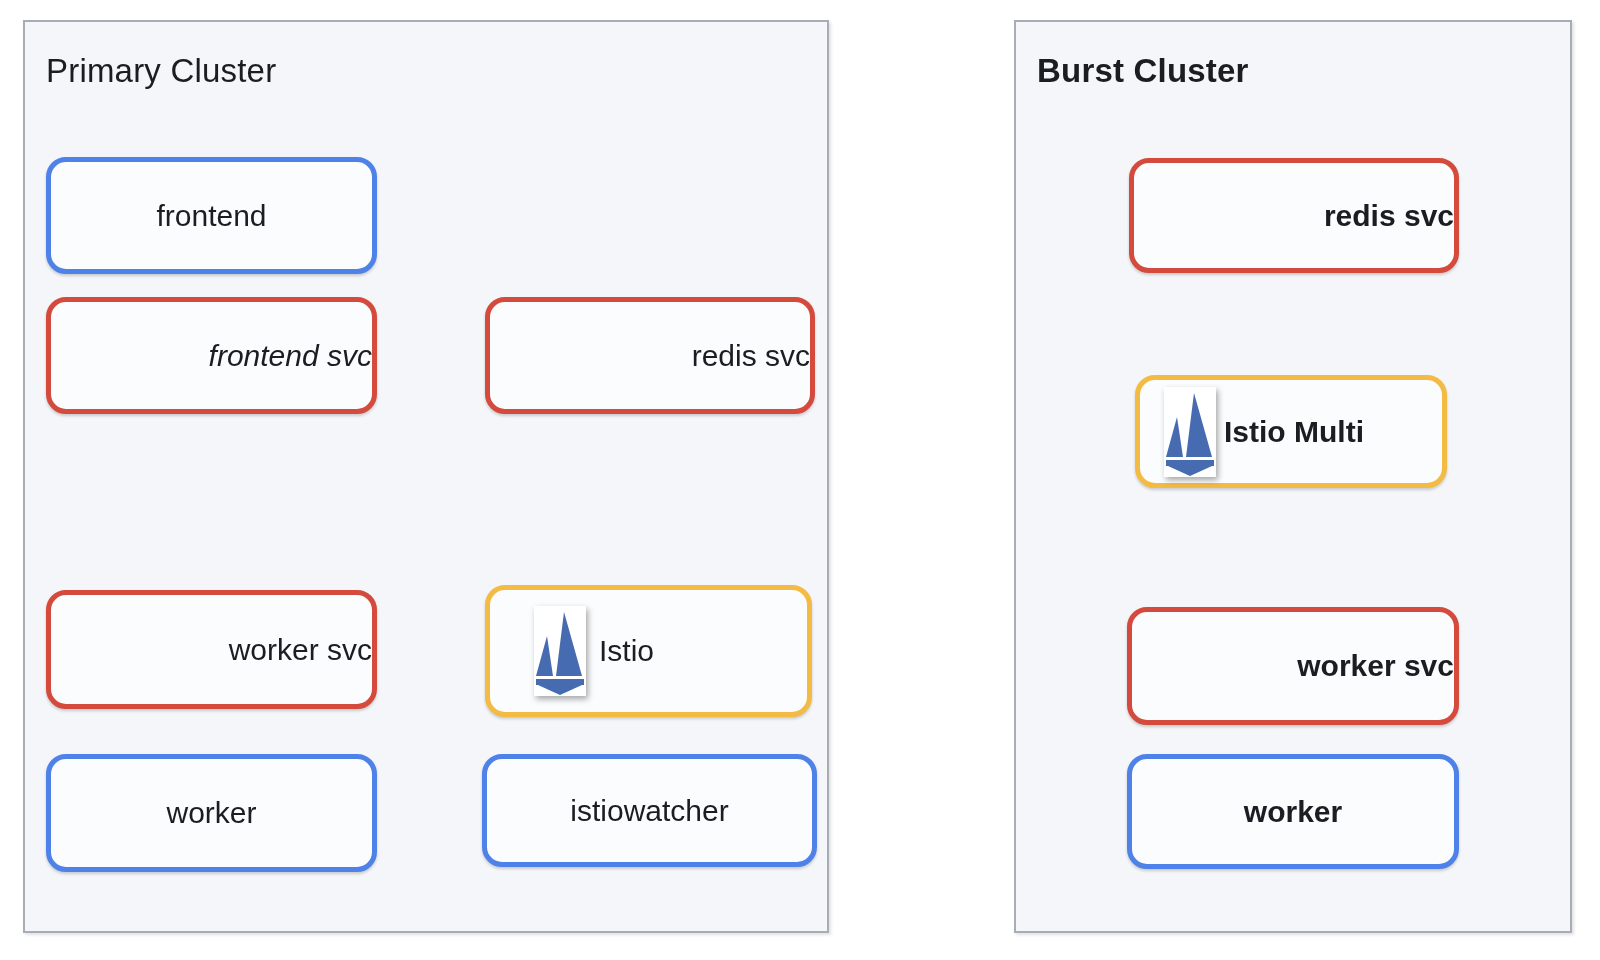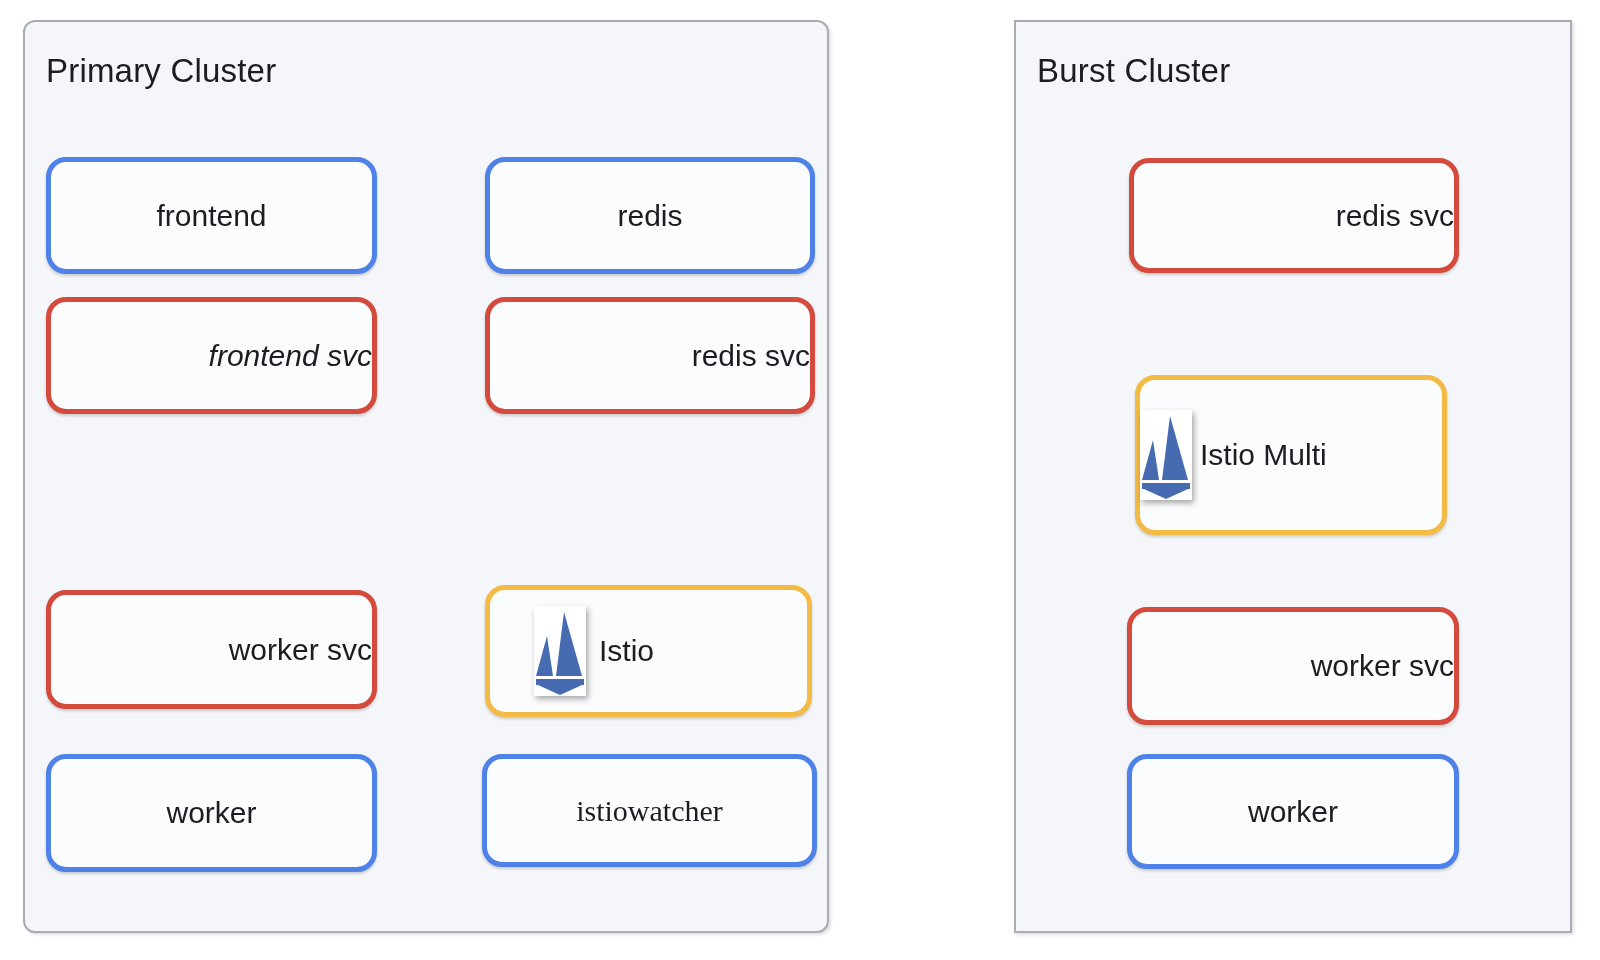--- a/index.html
+++ b/index.html
@@ -9,22 +9,22 @@
     font-family: "Liberation Sans", sans-serif;
     overflow: hidden;
     position: relative;
   }
   .cluster {
     position: absolute;
     background: var(--cluster_bg);
     border: 2px solid var(--cluster_border);
     box-shadow: 2px 2px 3px rgba(0,0,0,0.12);
   }
-  #primary-cluster { left: 23px; top: 20px; width: 806px; height: 913px; border-radius: 12px; }
-  #burst-cluster   { left: 1014px; top: 20px; width: 558px; height: 913px; }
+  #primary-cluster { left: 23px; top: 20px; width: 806px; height: 913px; }
+  #burst-cluster   { left: 1014px; top: 20px; width: 558px; height: 913px; font-weight: bold; }
   .cluster-title {
     position: absolute;
     left: 21px; top: 30px;
     font-size: 33px;
     color: var(--text);
     letter-spacing: 0.2px;
     white-space: nowrap;
   }
   .node {
     position: absolute;
@@ -46,25 +46,25 @@
   .node.with-icon { justify-content: flex-start; }
 
   
   #p-frontend      { left: 21px;  top: 135px; width: 331px; height: 117px; }
   #p-redis         { left: 460px; top: 135px; width: 330px; height: 117px; }
   #p-frontend-svc  { left: 21px;  top: 275px; width: 331px; height: 117px; font-style: italic; }
   #p-redis-svc     { left: 460px; top: 275px; width: 330px; height: 117px; }
   #p-worker-svc    { left: 21px;  top: 568px; width: 331px; height: 119px; }
   #p-istio         { left: 460px; top: 563px; width: 327px; height: 132px; padding-left: 44px; }
   #p-worker        { left: 21px;  top: 732px; width: 331px; height: 118px; }
-  #p-istiowatcher  { left: 457px; top: 732px; width: 335px; height: 113px; font-family: Liberation Serif, serif; }
+  #p-istiowatcher  { left: 457px; top: 732px; width: 335px; height: 113px; }
 
   
   #b-redis-svc     { left: 113px; top: 136px; width: 330px; height: 115px; }
-  #b-istio-multi   { left: 119px; top: 353px; width: 312px; height: 160px; padding-left: 0; }
+  #b-istio-multi   { left: 119px; top: 353px; width: 312px; height: 113px; padding-left: 24px; }
   #b-worker-svc    { left: 111px; top: 585px; width: 332px; height: 118px; }
   #b-worker        { left: 111px; top: 732px; width: 332px; height: 115px; }
 
   .istio-icon {
     width: 52px; height: 90px;
     background: #ffffff;
     box-shadow: 2px 3px 6px rgba(0,0,0,0.35);
     margin-right: 13px;
     flex: 0 0 auto;
     display: block;
@@ -73,23 +73,20 @@
   .istio-icon svg { display: block; width: 100%; height: 100%; }
 </style>
 </head>
 <body>
 
 <div class="cluster" id="primary-cluster">
   <div class="cluster-title">Primary Cluster</div>
 
   <div class="node c-blue" id="p-frontend">
     <span>frontend</span>
-  </div>
-  <div class="node c-blue" id="p-redis">
-    <span>redis</span>
   </div>
   <div class="node c-red" id="p-frontend-svc">
     <span>frontend svc</span>
   </div>
   <div class="node c-red" id="p-redis-svc">
     <span>redis svc</span>
   </div>
   <div class="node c-red" id="p-worker-svc">
     <span>worker svc</span>
   </div>

